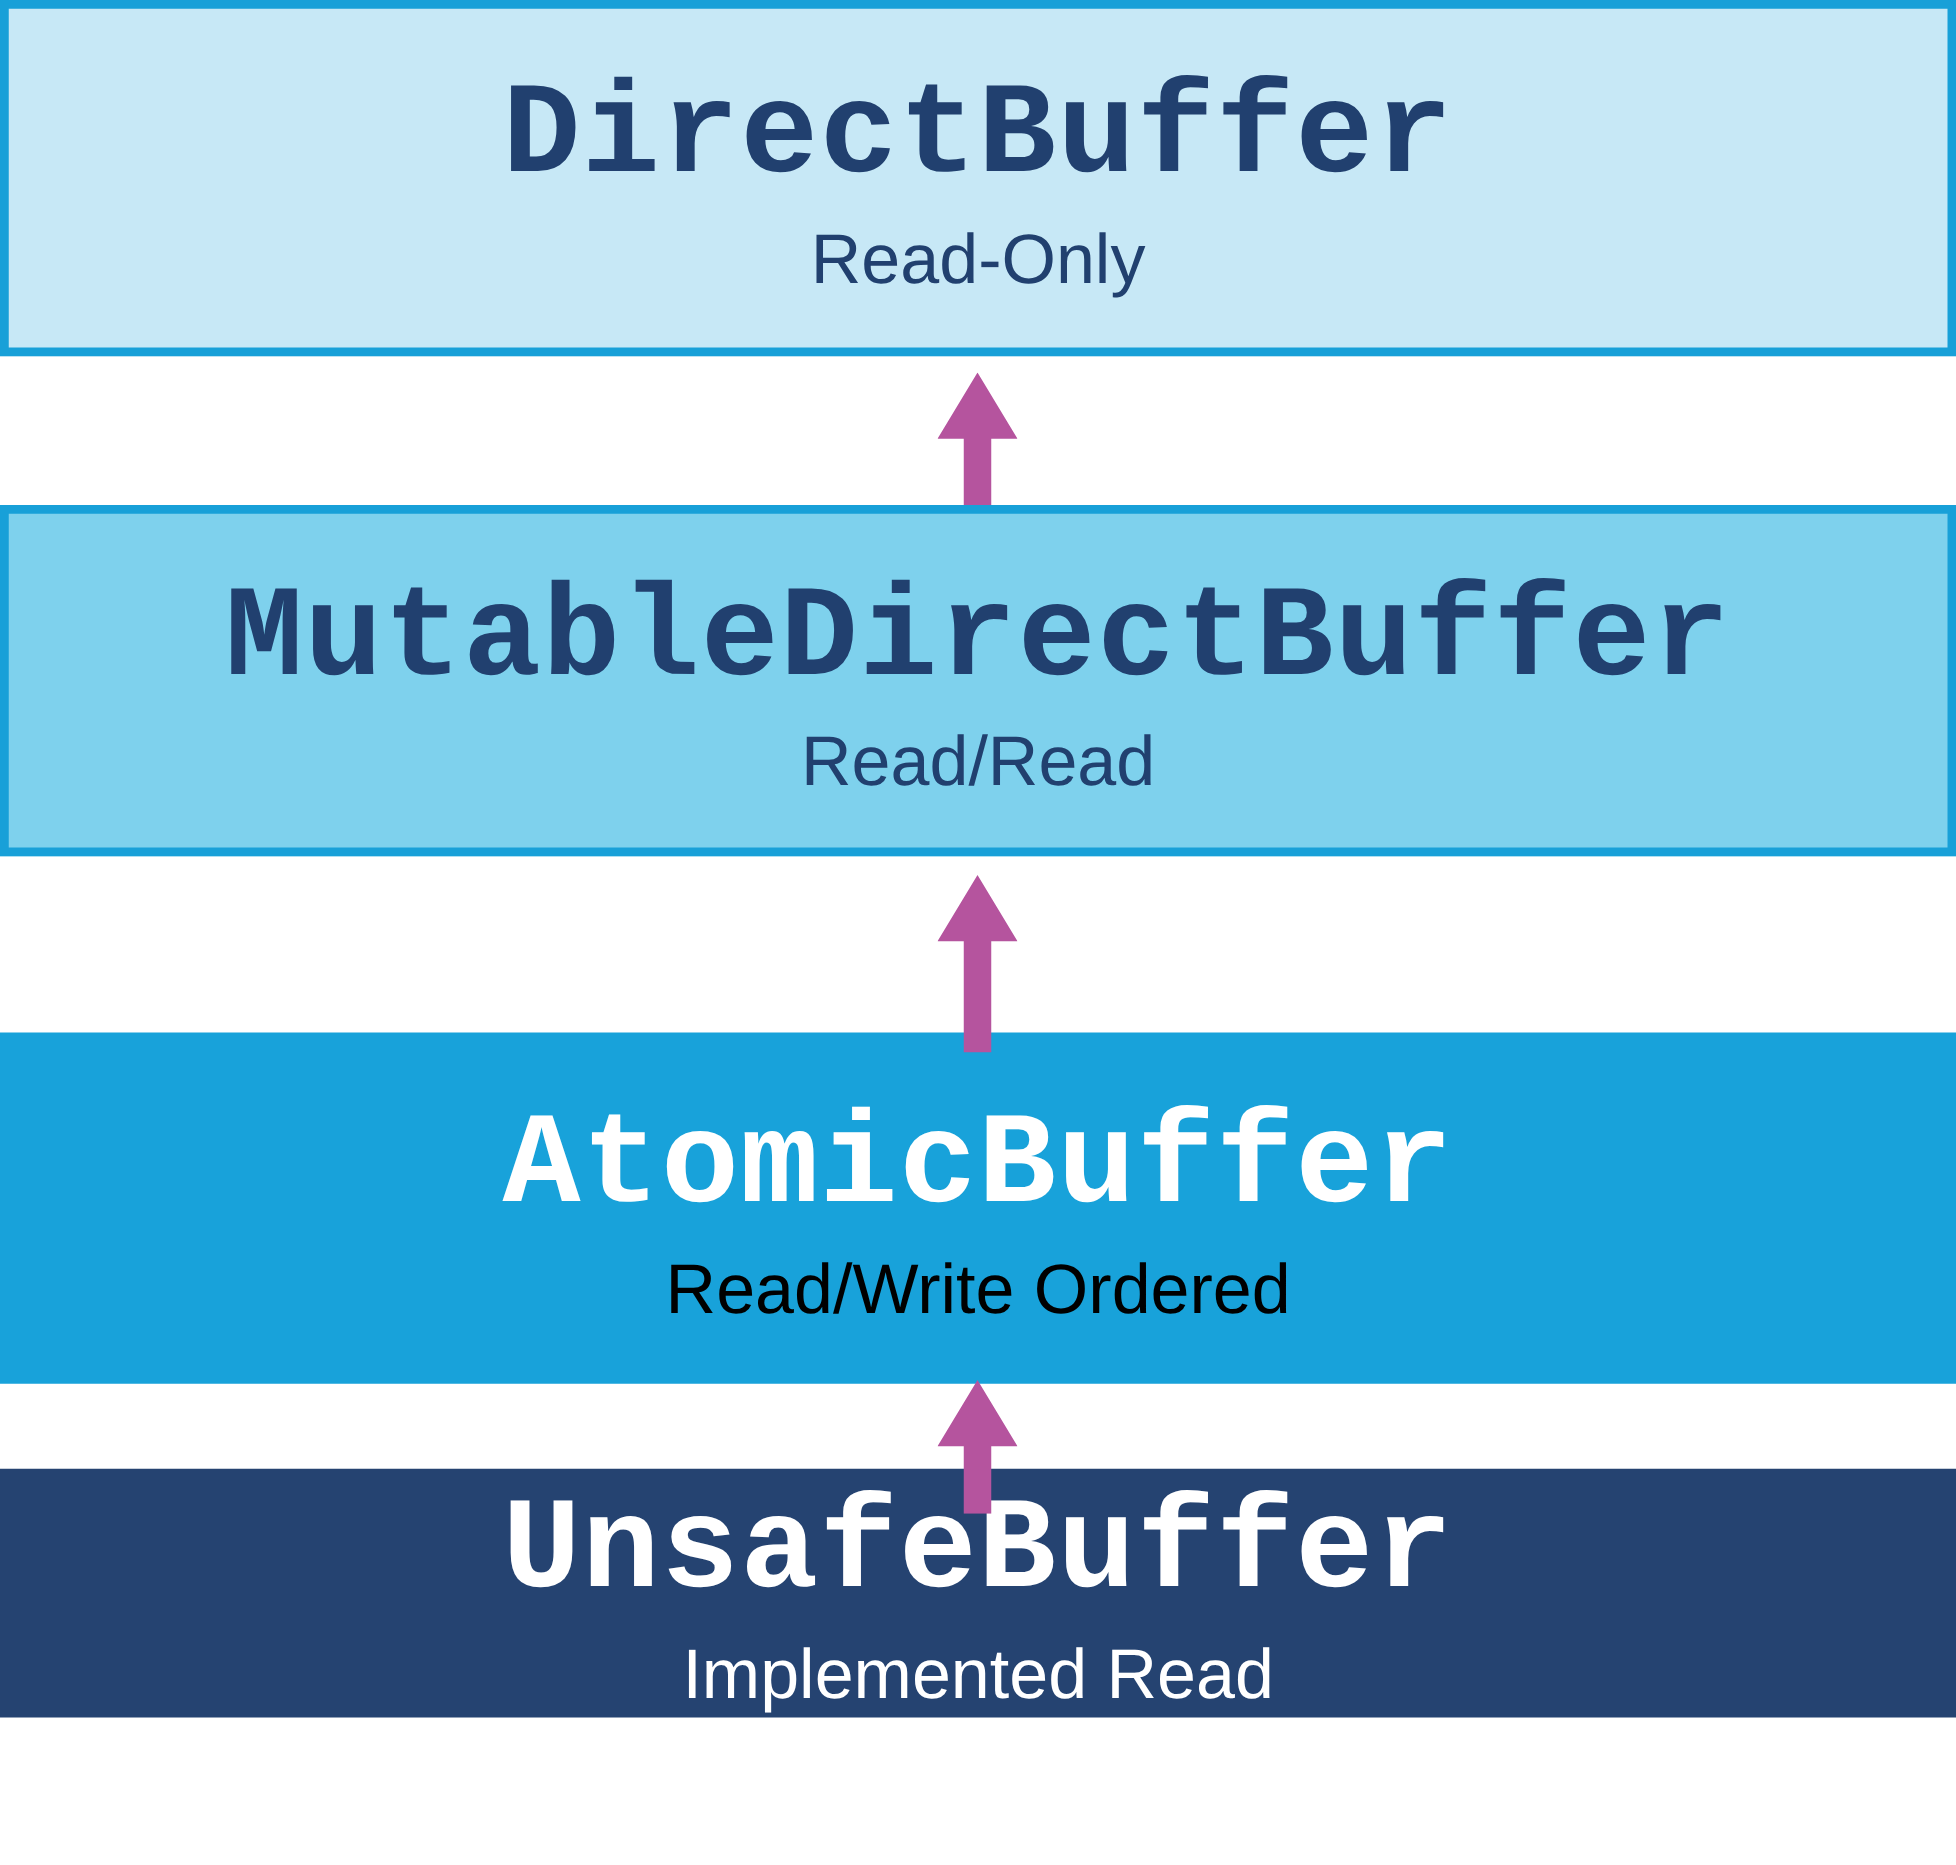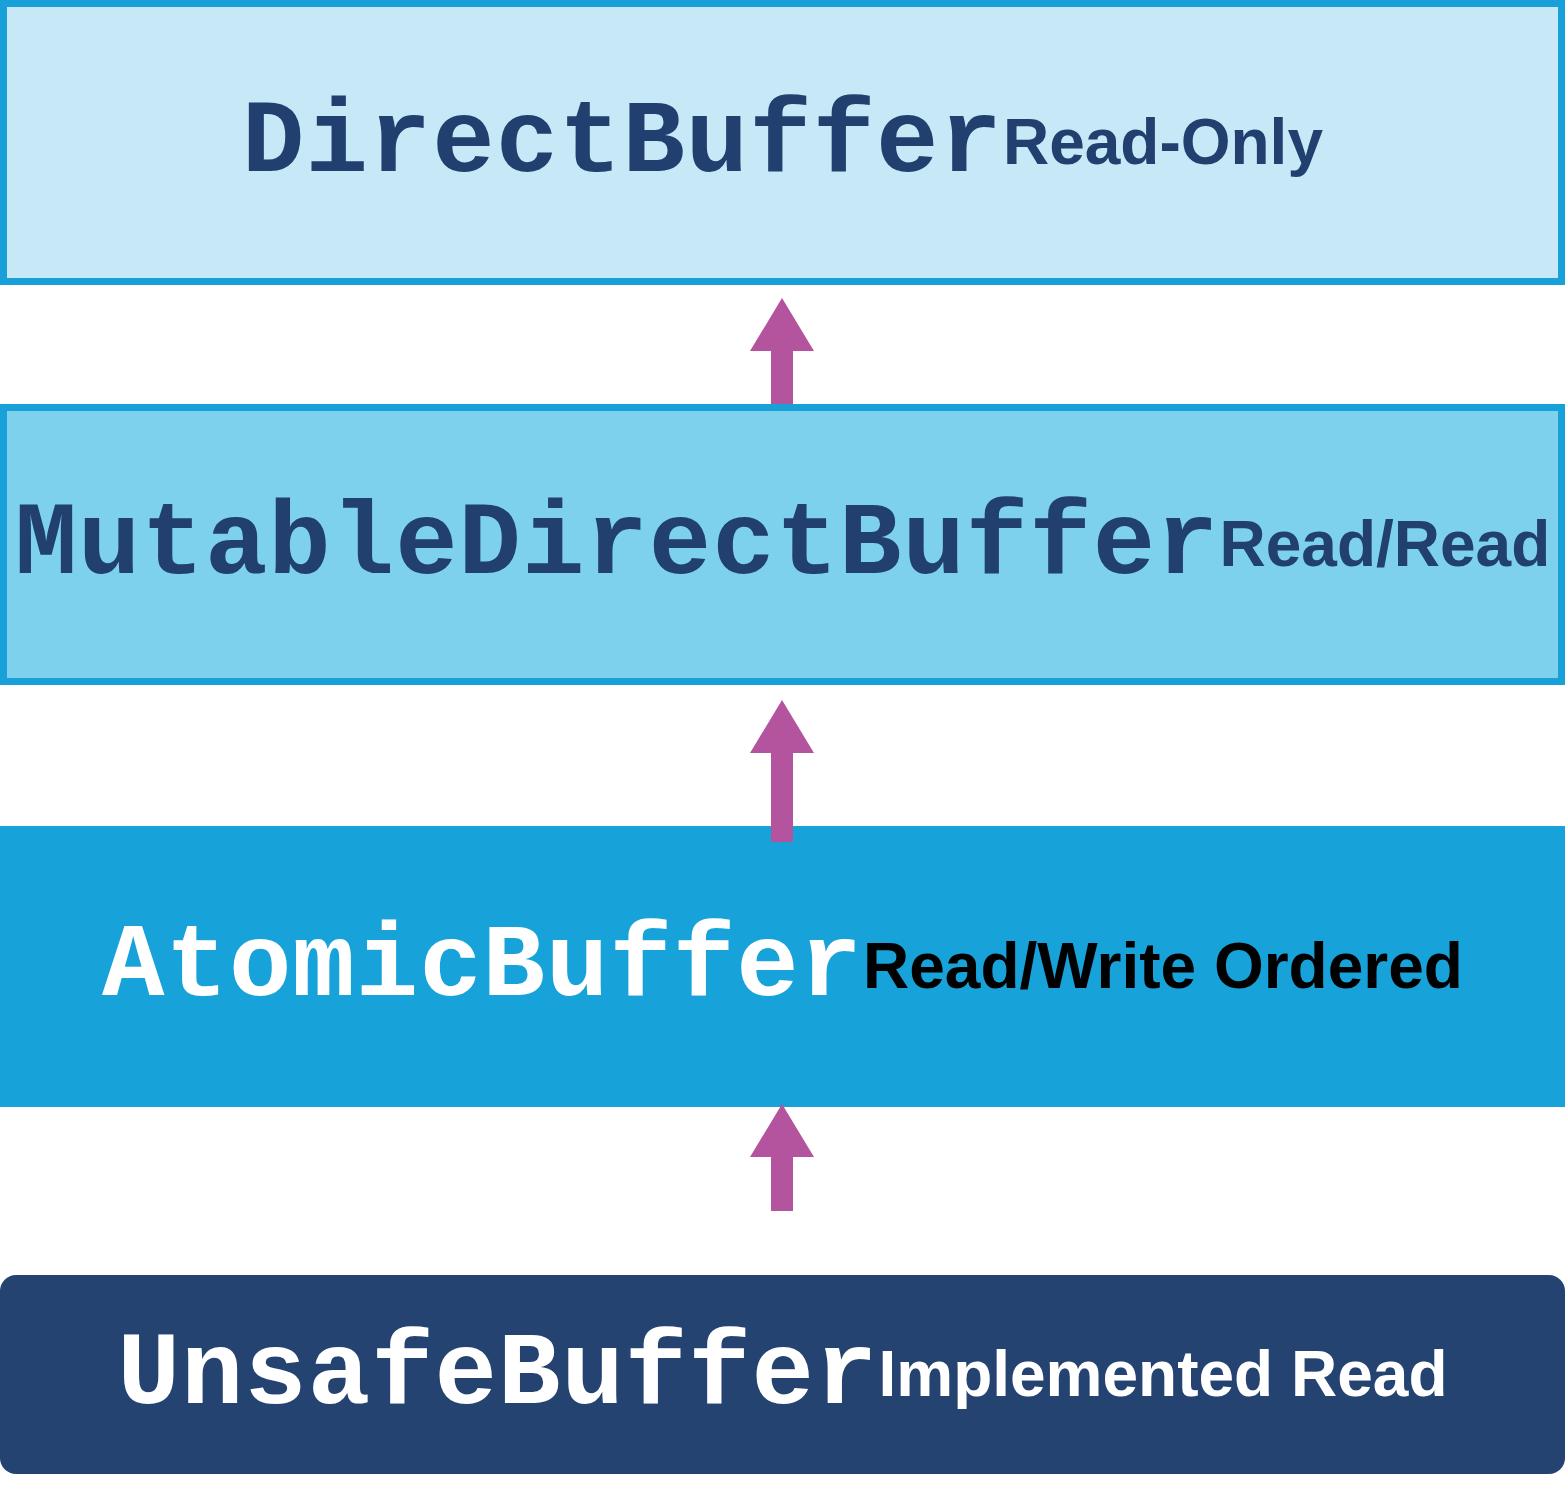--- a/index.html
+++ b/index.html
@@ -14,41 +14,42 @@
     background: #ffffff;
     overflow: hidden;
     font-family: "Liberation Sans", sans-serif;
   }
   .box {
     position: absolute;
     left: 0;
     width: 1565px;
     box-sizing: border-box;
     display: flex;
+    flex-direction: column;
     align-items: center;
     justify-content: center;
     z-index: 1;
   }
   #box-0 { top: 0;      height: 285px; }
   #box-1 { top: 404px;  height: 281px; }
   #box-2 { top: 806px;  height: 281px; }
-  #box-3 { top: 1275px; height: 199px; border-radius: 16px; }
+  #box-3 { top: 1175px; height: 199px; }
 
   .box-title {
     font-family: "Liberation Mono", monospace;
     font-weight: bold;
     font-size: 104px;
     line-height: 1.25;
     white-space: nowrap;
     letter-spacing: 1px;
   }
   .box-subtitle {
     font-family: "Liberation Sans", sans-serif;
-    font-weight: bold;
-    font-size: 64px;
+    font-weight: normal;
+    font-size: 56px;
     line-height: 1.15;
     white-space: nowrap;
   }
   .arrow {
     position: absolute;
     left: 750px;
     width: 64px;
     z-index: 5;
     display: block;
   }

